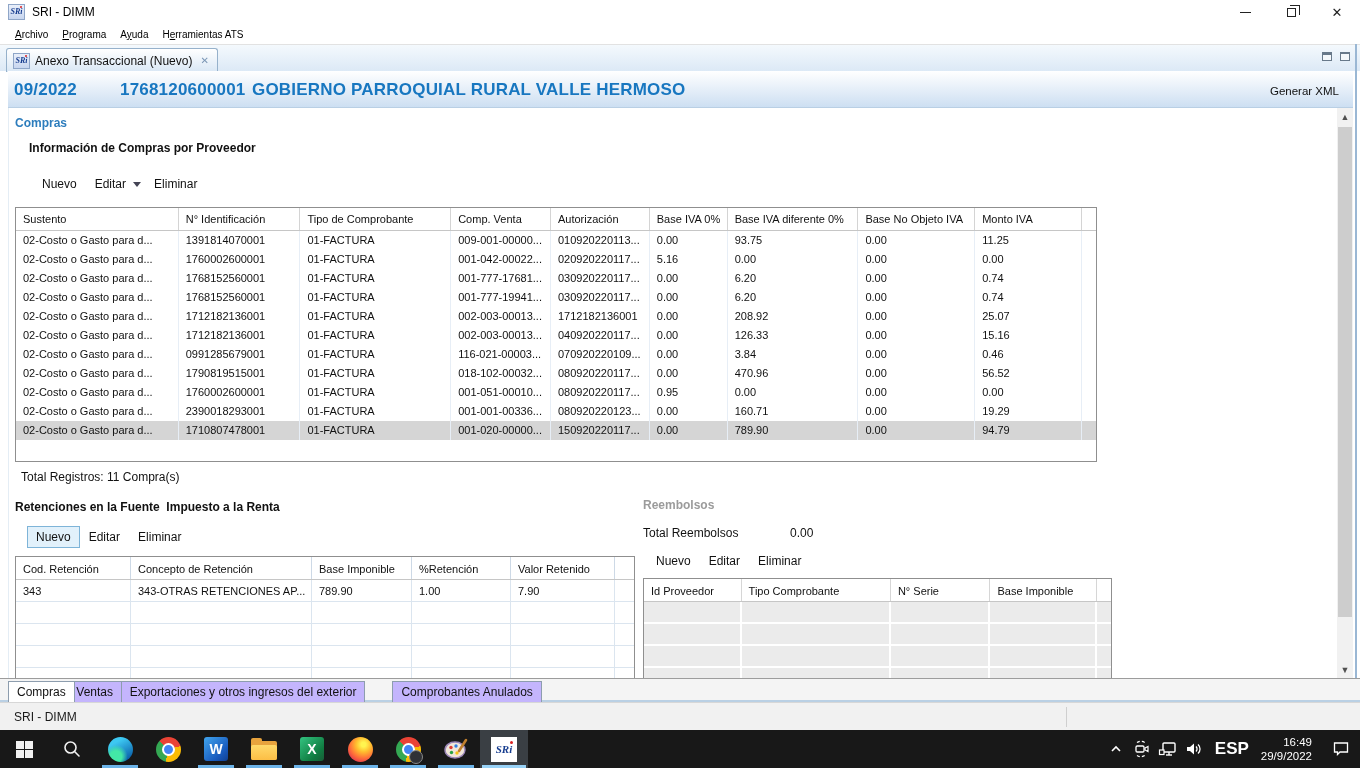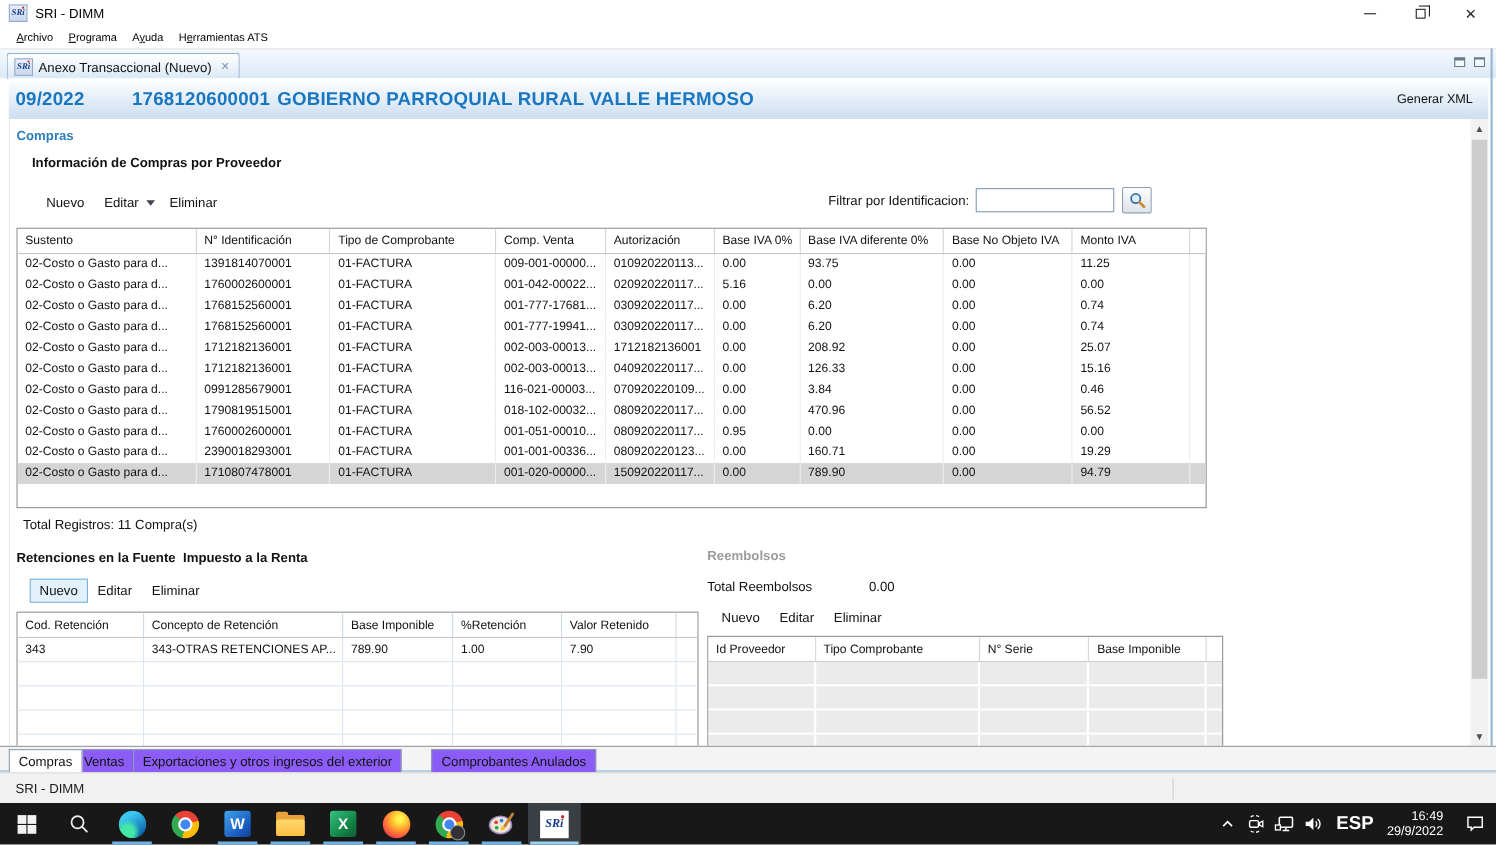--- a/index.html
+++ b/index.html
@@ -96,21 +96,21 @@
   .bt-c0{width:98px;} .bt-c1{width:150px;} .bt-c2{width:100px;} .bt-c3{width:107px;} .bt-f{width:12px; border-right:none !important;}
 
   
   .vscroll { position:absolute; left:1337px; top:108px; width:16px; height:570px; background:#f1f1f1; }
   .vscroll .arrow { position:absolute; left:0; width:16px; height:17px; display:flex; align-items:center; justify-content:center; color:#505050; font-size:9px; }
   .vscroll .thumb { position:absolute; left:1px; top:19px; width:14px; height:490px; background:#cdcdcd; }
   .frame-right { position:absolute; left:1355px; top:44px; width:2px; height:686px; background:#9ab7d4; }
 
   
   .bottom-tabs { position:absolute; left:0; top:678px; width:1360px; height:24px; background:#f4f4f4; border-top:1px solid #9c9c9c; border-bottom:2px solid #bad0e4; }
-  .btab { position:absolute; top:2px; height:21px; font-size:12px; color:#111; padding:3px 8px 0 8px; background:#8b5cf6; border:1px solid #8d9dae; border-bottom:none; }
+  .btab { position:absolute; top:2px; height:21px; font-size:12px; color:#111; padding:3px 8px 0 8px; background:#c4b5fd; border:1px solid #8d9dae; border-bottom:none; }
   .btab.active { background:#fff; z-index:2; }
 
   
   .statusbar { position:absolute; left:0; top:702px; width:1360px; height:28px; background:#f1f1f1; border-top:1px solid #d7d7d7; }
   .statusbar .stext { position:absolute; left:14px; top:7px; font-size:12px; color:#1a1a1a; }
   .statusbar .ssep { position:absolute; left:1066px; top:4px; width:1px; height:20px; background:#cfcfcf; }
 
   
   .taskbar { position:absolute; left:0; top:730px; width:1360px; height:38px; background:#181818; display:flex; }
   .tslot { width:48px; height:38px; position:relative; display:flex; align-items:center; justify-content:center; }
@@ -198,30 +198,20 @@
     <div class="sec-compras">Compras</div>
     <div class="info-title">Información de Compras por Proveedor</div>
 
     <div class="tbar tbar-main">
       <span class="tbtn">Nuevo</span>
       <span class="tbtn">Editar</span>
       <span class="caret"></span>
       <span class="tbtn">Eliminar</span>
     </div>
 
-    <div class="filtergroup">
-      <span class="filterlabel">Filtrar por Identificacion:</span>
-      <input class="filterinput" value="" style="">
-      <span class="searchbtn">
-        <svg width="16" height="16" viewBox="0 0 16 16">
-          <circle cx="6.5" cy="6.5" r="4.2" fill="#dceefc" stroke="#3a6ea8" stroke-width="1.6"></circle>
-          <line x1="9.8" y1="9.8" x2="14" y2="14" stroke="#c8882a" stroke-width="2.4" stroke-linecap="round"></line>
-        </svg>
-      </span>
-    </div>
 
     <div id="mainTable" class="gtable">
       <div class="thead">
           <div class="th mt-c0">Sustento</div>
           <div class="th mt-c1">N° Identificación</div>
           <div class="th mt-c2">Tipo de Comprobante</div>
           <div class="th mt-c3">Comp. Venta</div>
           <div class="th mt-c4">Autorización</div>
           <div class="th mt-c5">Base IVA 0%</div>
           <div class="th mt-c6">Base IVA diferente 0%</div>

